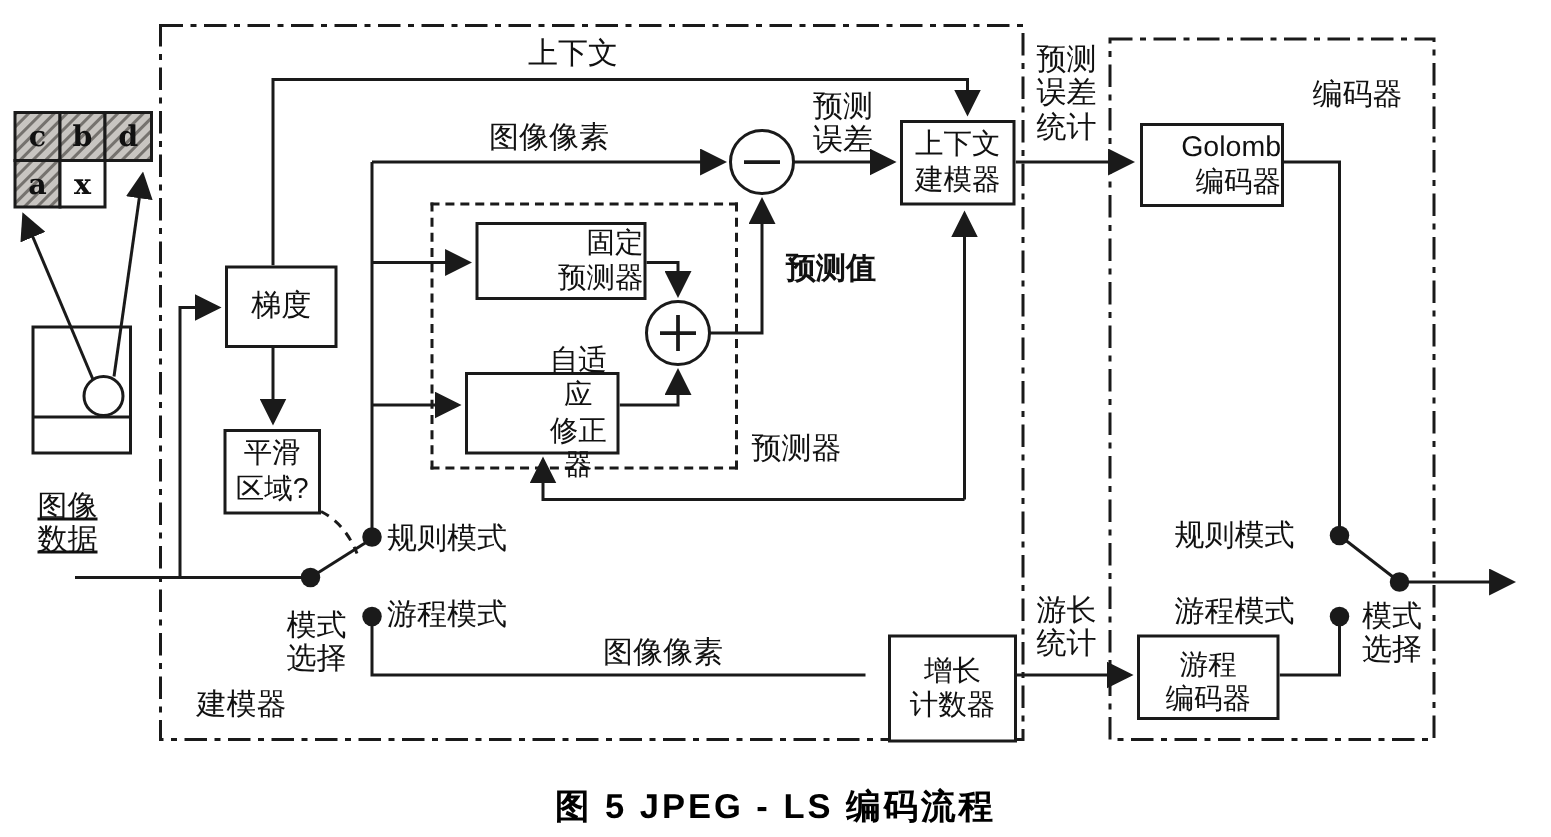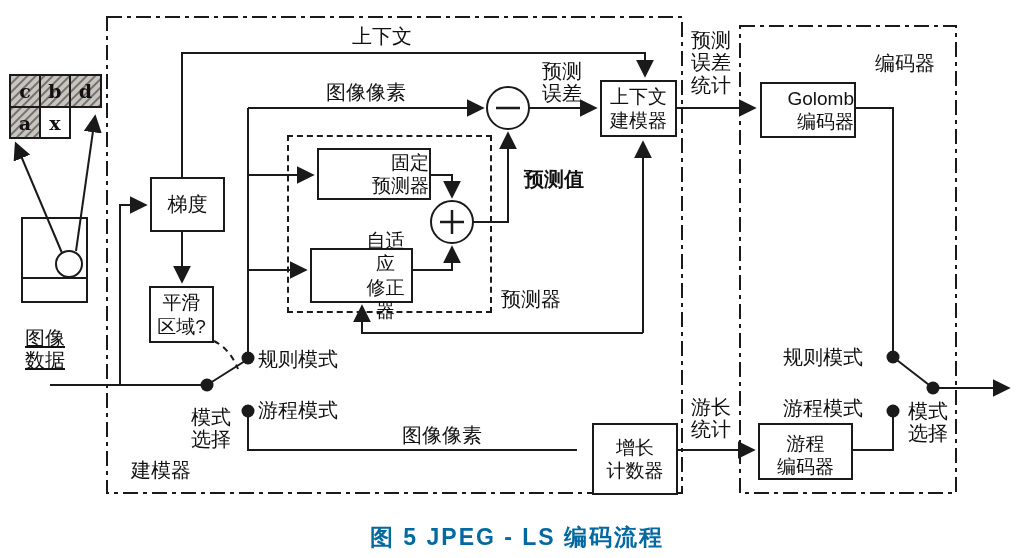--- a/index.html
+++ b/index.html
@@ -20,21 +20,21 @@
   .lbl{
     position:absolute;text-align:center;font-size:20px;line-height:1.12;white-space:nowrap;
   }
   .lbl div{white-space:nowrap;}
   .cellletter{
     position:absolute;display:flex;align-items:center;justify-content:center;
     font-family:"DejaVu Serif","Liberation Serif",serif;font-size:19px;font-weight:600;color:#111;
   }
   #caption{
     position:absolute;left:0;top:522px;width:1034px;text-align:center;
-    font-size:23px;font-weight:bold;letter-spacing:2px;color:#0369a1;
+    font-size:23px;font-weight:bold;letter-spacing:2px;color:#000000;
   }
 </style>
 </head>
 <body>
 
 <div id="stage">
 
   <svg id="wires" width="1034" height="558" viewBox="0 0 1034 558">
     <defs>
       <marker id="arr" viewBox="0 0 10 10" refX="8.5" refY="5" markerWidth="9" markerHeight="9" orient="auto-start-reverse">

